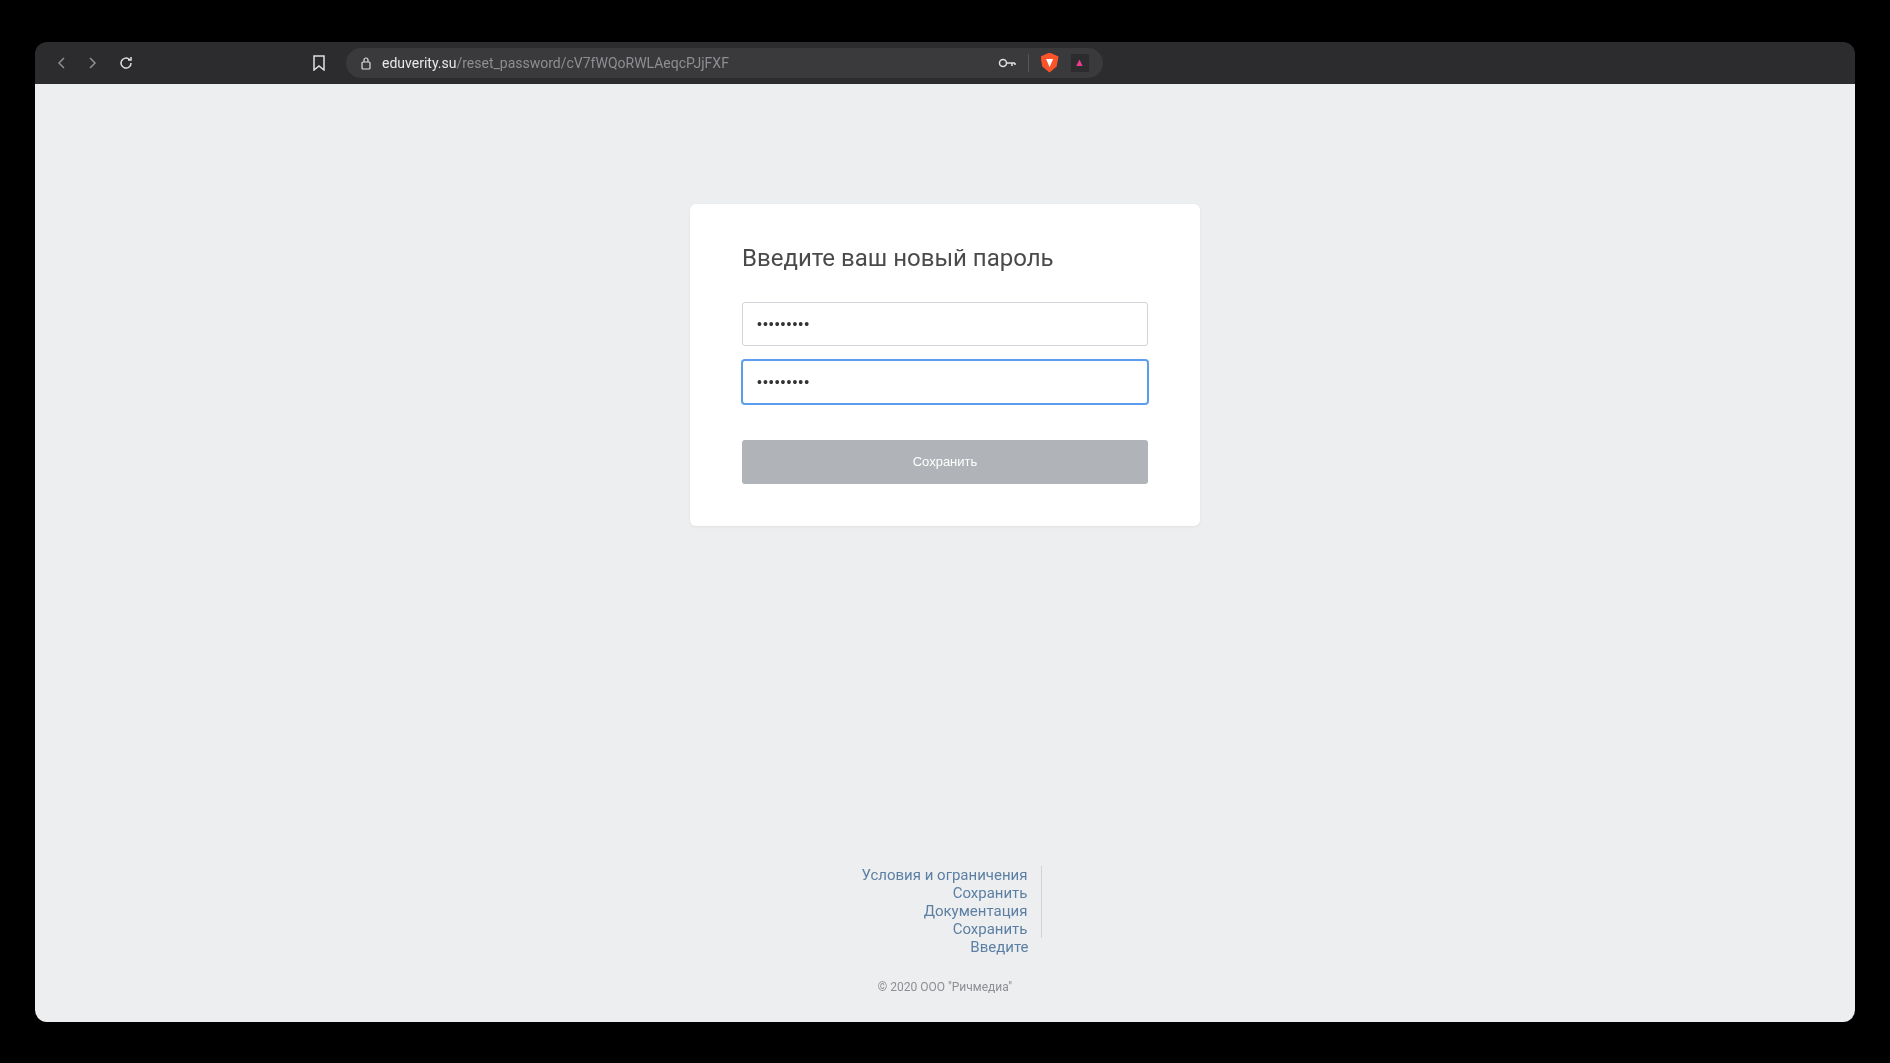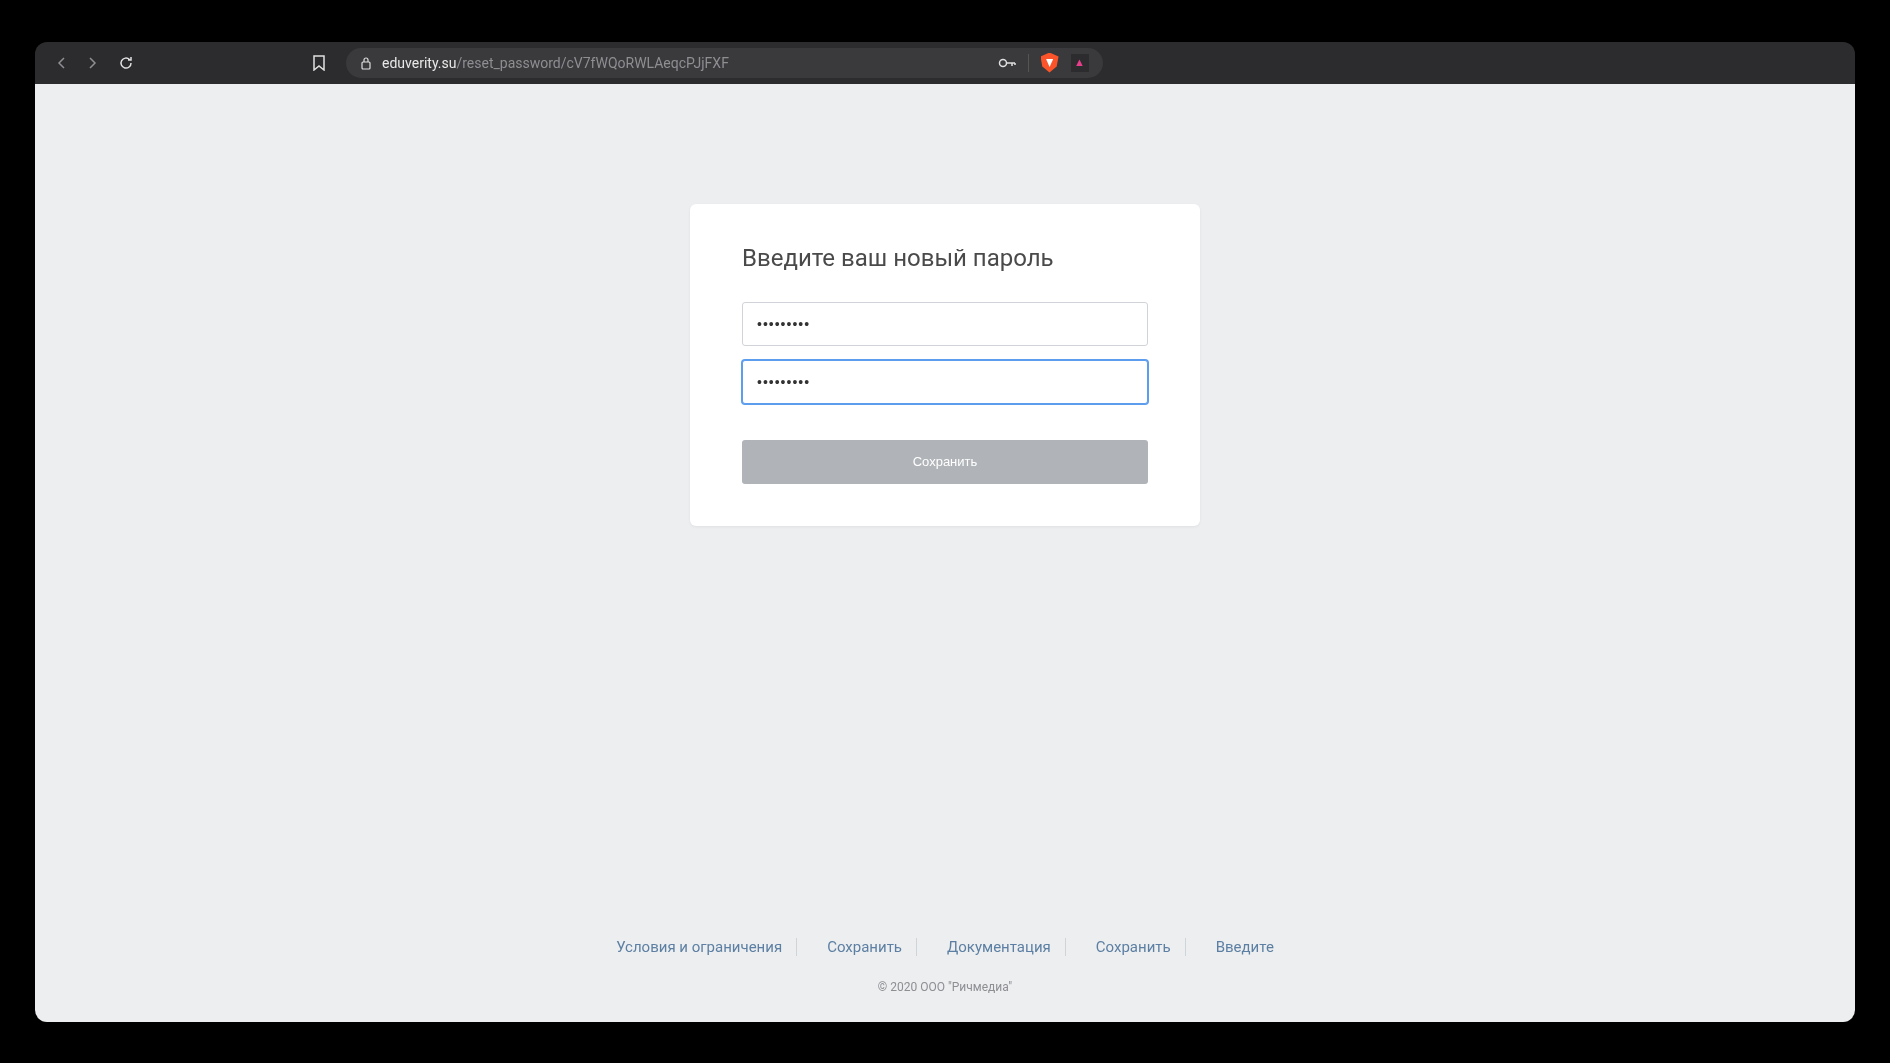--- a/index.html
+++ b/index.html
@@ -212,21 +212,22 @@
       bottom: 28px;
       width: 100%;
       display: flex;
       flex-direction: column;
       align-items: center;
       gap: 24px;
     }
     .footer-links {
       display: flex;
       align-items: flex-end;
-      gap: 16px;
+      gap: 0;
+      flex-direction: column;
     }
     .footer-link {
       color: #5c7fa3;
       font-size: 15px;
       text-decoration: none;
       padding: 0 14px;
       cursor: pointer;
     }
     .footer-link:not(:last-child) {
       border-right: 1px solid #d0d4d8;

